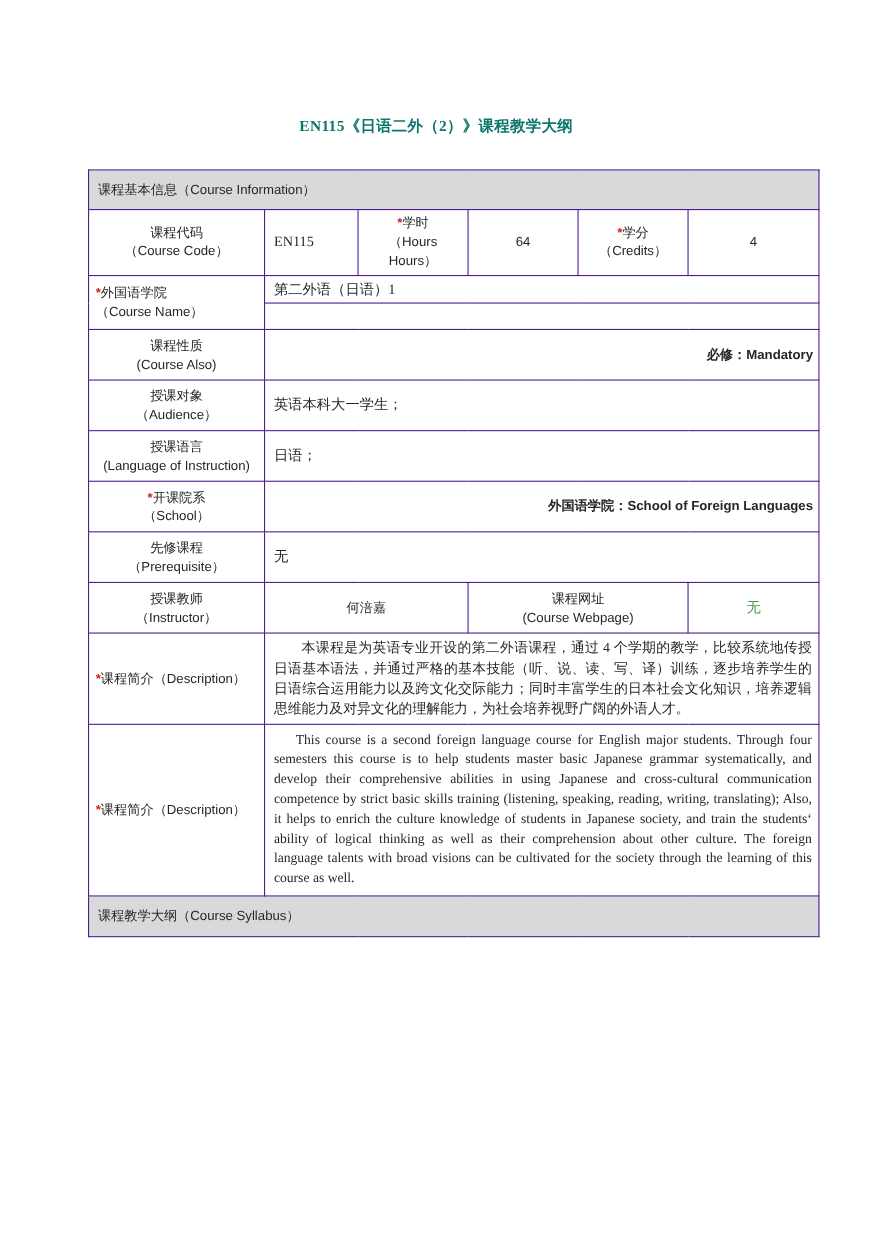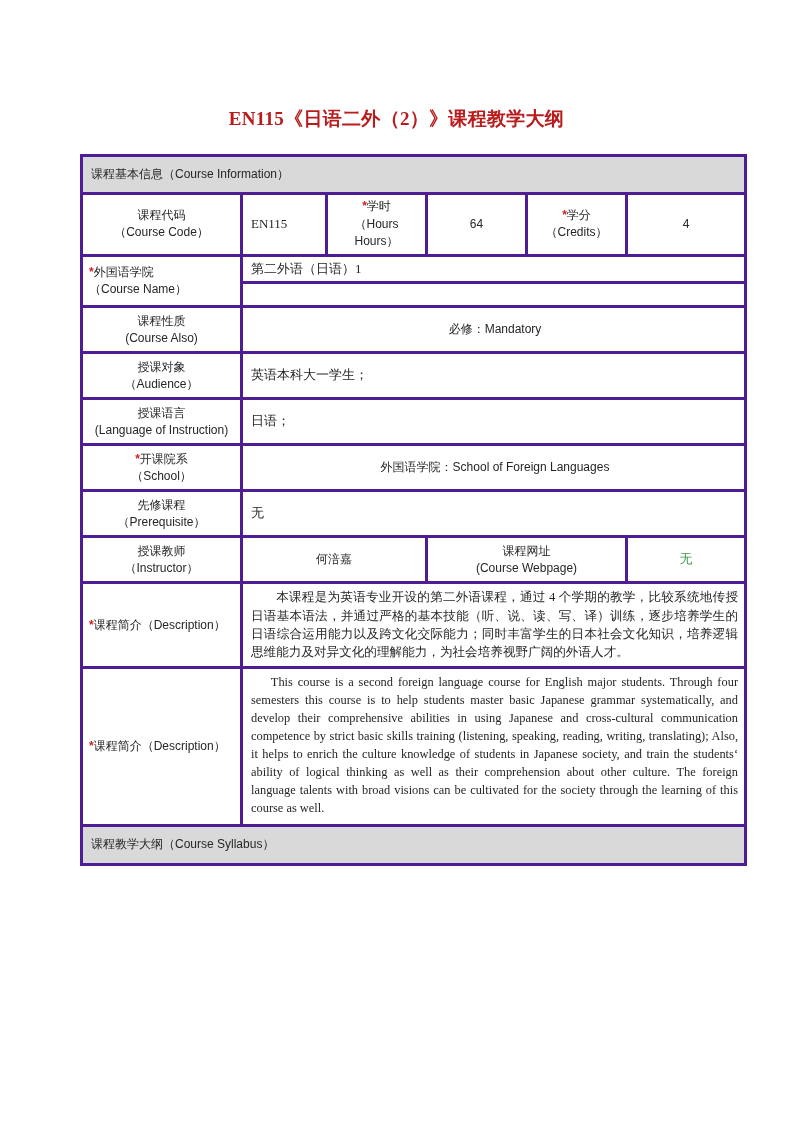--- a/index.html
+++ b/index.html
@@ -24,39 +24,39 @@
     background: #ffffff;
   }
   .doc-title {
     position: absolute;
     left: 0;
     top: 106px;
     width: 793px;
     text-align: center;
     font-family: "Liberation Serif", "DejaVu Serif", serif;
     font-weight: bold;
-    font-size: 19px;
+    font-size: 14px;
     letter-spacing: 0.3px;
-    color: #b91c1c;
+    color: #0f766e;
     white-space: nowrap;
   }
   .tbl-wrap {
     position: absolute;
     left: 80px;
     top: 154px;
     width: 664px;
   }
   table.maintbl {
     border-collapse: collapse;
     width: 664px;
     table-layout: fixed;
     font-size: 11.5px;
   }
   table.maintbl td {
-    border: 3px solid #4c1d95;
+    border: 1px solid #4c1d95;
     padding: 3px 5px;
     vertical-align: middle;
     line-height: 1.45;
     color: #262626;
   }
   .band {
     background: #d9d9d9;
     font-family: "Liberation Sans", "DejaVu Sans", sans-serif;
     font-size: 12px;
     padding: 9px 8px 9px 8px !important;
@@ -72,25 +72,26 @@
   }
   .lbl-left {
     text-align: left;
     font-family: "Liberation Sans", "DejaVu Sans", sans-serif;
     font-size: 12px;
     color: #3a3a3a;
     line-height: 1.5;
     padding-left: 6px !important;
   }
   .val {
-    text-align: center;
+    text-align: right;
     font-family: "Liberation Sans", "DejaVu Sans", sans-serif;
     font-size: 12px;
     color: #2b2b2b;
     padding-left: 8px !important;
+    font-weight: bold;
   }
   .val-c {
     text-align: center;
     font-family: "Liberation Sans", "DejaVu Sans", sans-serif;
     font-size: 12px;
     color: #2b2b2b;
   }
   .val-serif {
     text-align: left;
     font-family: "Liberation Serif", "DejaVu Serif", serif;

